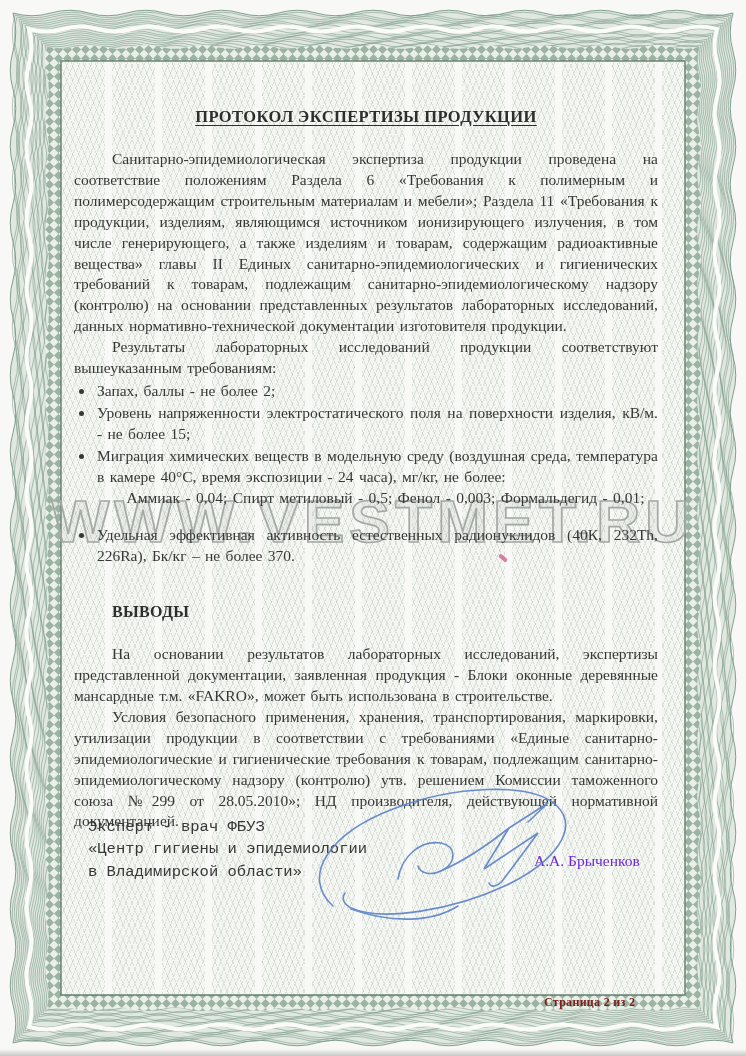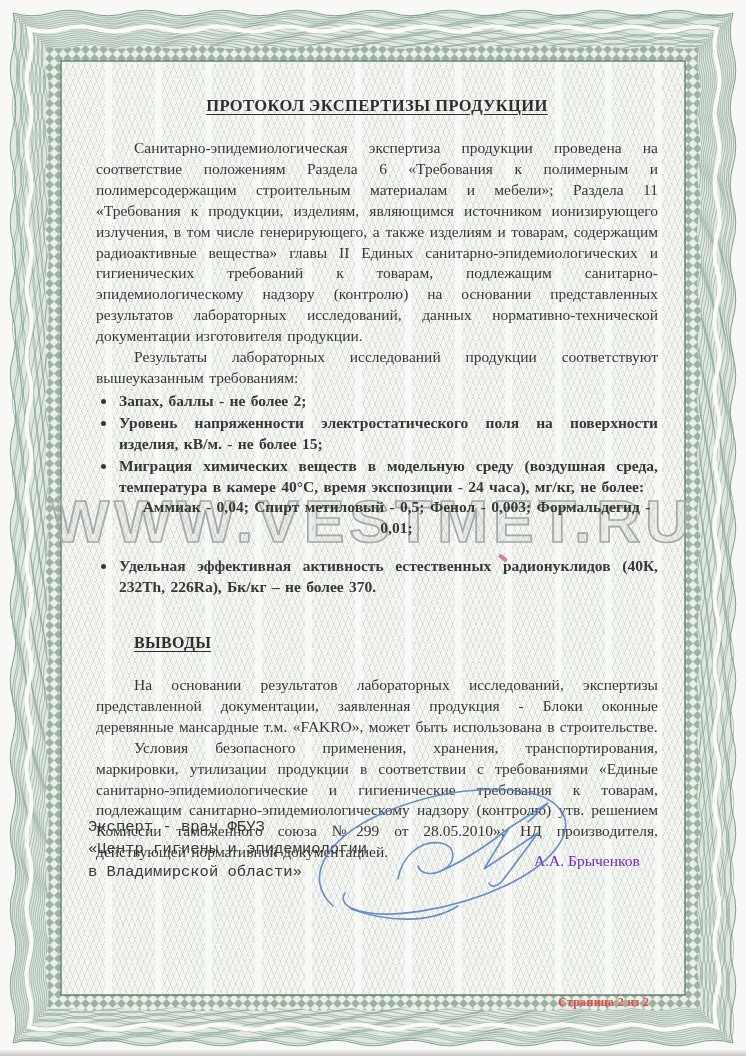--- a/index.html
+++ b/index.html
@@ -18,23 +18,23 @@
     position:absolute;left:62px;top:62px;right:62px;bottom:61px;
     z-index:0;
     background-color:#f4f6f2;
     background-image:
       repeating-linear-gradient(90deg, rgba(249,250,248,0) 0 43px, rgba(249,250,248,.95) 43px 50px),
       repeating-linear-gradient(68deg,  rgba(138,153,141,.24) 0 0.8px, transparent 0.8px 5.5px),
       repeating-linear-gradient(112deg, rgba(138,153,141,.24) 0 0.8px, transparent 0.8px 5.5px);
   }
   
   .content{
-    position:absolute;left:70px;top:62px;right:62px;
+    position:absolute;left:48px;top:62px;right:62px;
     z-index:3;
-    padding:1px 26px;
+    padding:12px 26px;
     color:#373737;
   }
   .doc-title{
     margin:33px 0 0 0;
     font-size:16.5px;font-weight:bold;letter-spacing:.4px;
     text-align:center;
     text-decoration:underline;
     text-underline-offset:3px;
     color:#2e2e2e;
   }
@@ -45,28 +45,28 @@
     word-spacing:1.5px;
   }
   .para.first{margin-top:22px;}
   ul.req{
     margin:2px 0 0 0;padding:0 0 0 21px;
     list-style:disc outside;
   }
   ul.req li{
     font-size:15.5px;line-height:20.9px;
     text-align:justify;word-spacing:1.5px;
-    padding-left:2px;margin-top:1px;font-weight:bold;
+    padding-left:2px;margin-top:1px;
   }
   ul.req li.gap-before{margin-top:17px;}
   .req-detail{margin-left:16px;text-align:center;}
   .conclusions-heading{
     margin:36px 0 23px 38px;
     font-size:16px;font-weight:bold;letter-spacing:.3px;
-    text-decoration:underline;text-underline-offset:3px;
+    text-underline-offset:3px;
     color:#2e2e2e;
   }
   
   .sign-left{
     position:absolute;left:88px;top:816px;z-index:3;
     font-size:15.5px;line-height:22.4px;color:#373737;font-family:Liberation Mono, monospace;
   }
   .sign-name{
     position:absolute;left:534px;top:852px;z-index:3;
     font-size:15.5px;color:#6d28d9;
@@ -83,23 +83,23 @@
     transform:scaleY(.98);
   }
   
   .stamp-mark{
     position:absolute;left:498px;top:556px;z-index:6;
     width:10px;height:4px;border-radius:2px;
     background:#d06e94;opacity:.85;
     transform:rotate(38deg);
   }
   .footer-page{
-    position:absolute;left:558px;top:995px;z-index:5;
+    position:absolute;left:544px;top:995px;z-index:5;
     font-size:12px;font-weight:bold;letter-spacing:.3px;
-    color:#ef4444;
+    color:#7f1d1d;
   }
   .scan-bottom{
     position:absolute;left:0;right:0;bottom:0;height:7px;z-index:7;
     background:linear-gradient(rgba(110,110,108,0), rgba(110,110,108,.35));
   }
 </style>
 </head>
 <body>
 
 <div class="page">

